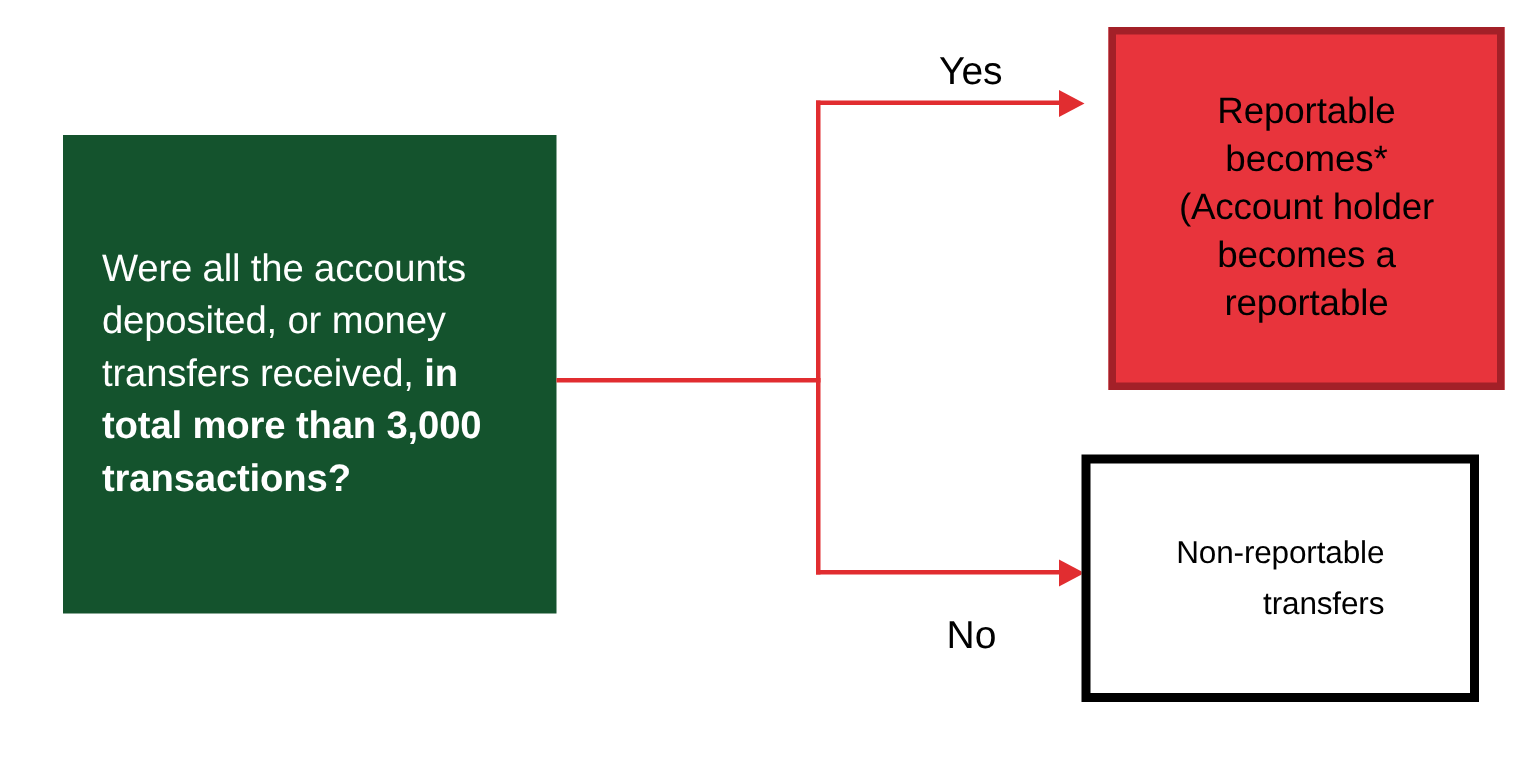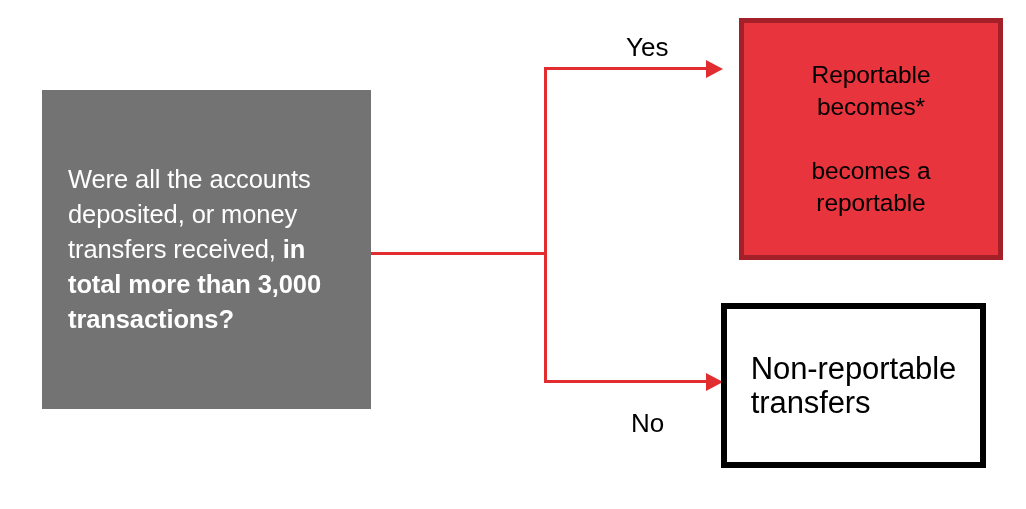--- a/index.html
+++ b/index.html
@@ -20,21 +20,21 @@
     background: #ffffff;
   }
 
   
   .node-decision {
     position: absolute;
     left: 42px;
     top: 90px;
     width: 329px;
     height: 319px;
-    background: #737373;
+    background: #14532d;
     display: flex;
     align-items: center;
     justify-content: flex-start;
     box-sizing: border-box;
     padding: 0 14px 0 26px;
   }
   .node-decision .node-text {
     color: #ffffff;
     font-size: 25.5px;
     line-height: 35px;
@@ -80,23 +80,23 @@
     background: #ffffff;
     border: 6px solid #000000;
     box-sizing: border-box;
     display: flex;
     align-items: center;
     justify-content: center;
     padding: 0 8px;
   }
   .node-nonreportable .node-text {
     color: #000000;
-    font-size: 31px;
+    font-size: 21px;
     line-height: 34px;
-    text-align: left;
+    text-align: right;
     letter-spacing: -0.1px;
   }
 
   
   .conn {
     position: absolute;
     background: #E12D30;
   }
   
   .conn-stem {
@@ -174,20 +174,20 @@
   <div class="conn conn-spine"></div>
   <div class="conn conn-yes"></div>
   <div class="conn conn-no"></div>
   <div class="arrowhead arrow-yes"></div>
   <div class="arrowhead arrow-no"></div>
 
   <div class="edge-label label-yes">Yes</div>
   <div class="edge-label label-no">No</div>
 
   <div class="node-reportable">
-    <div class="node-text"><span>Reportable</span><br><span>becomes*</span><br><br><span>becomes a</span><br><span>reportable</span><br></div>
+    <div class="node-text"><span>Reportable</span><br><span>becomes*</span><br><span>(Account holder</span><br><span>becomes a</span><br><span>reportable</span><br></div>
   </div>
 
   <div class="node-nonreportable">
     <div class="node-text"><span>Non-reportable</span><br><span>transfers</span></div>
   </div>
 
 </div>
 
 </body></html>

